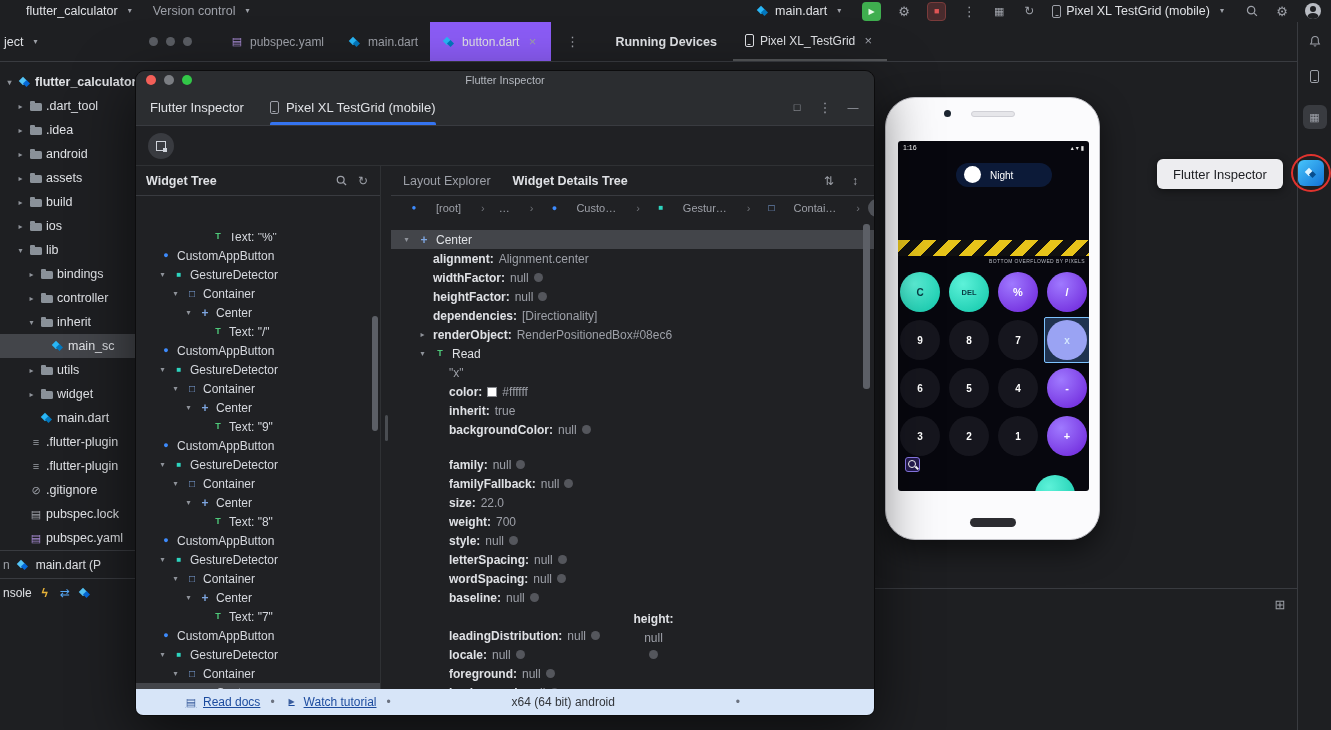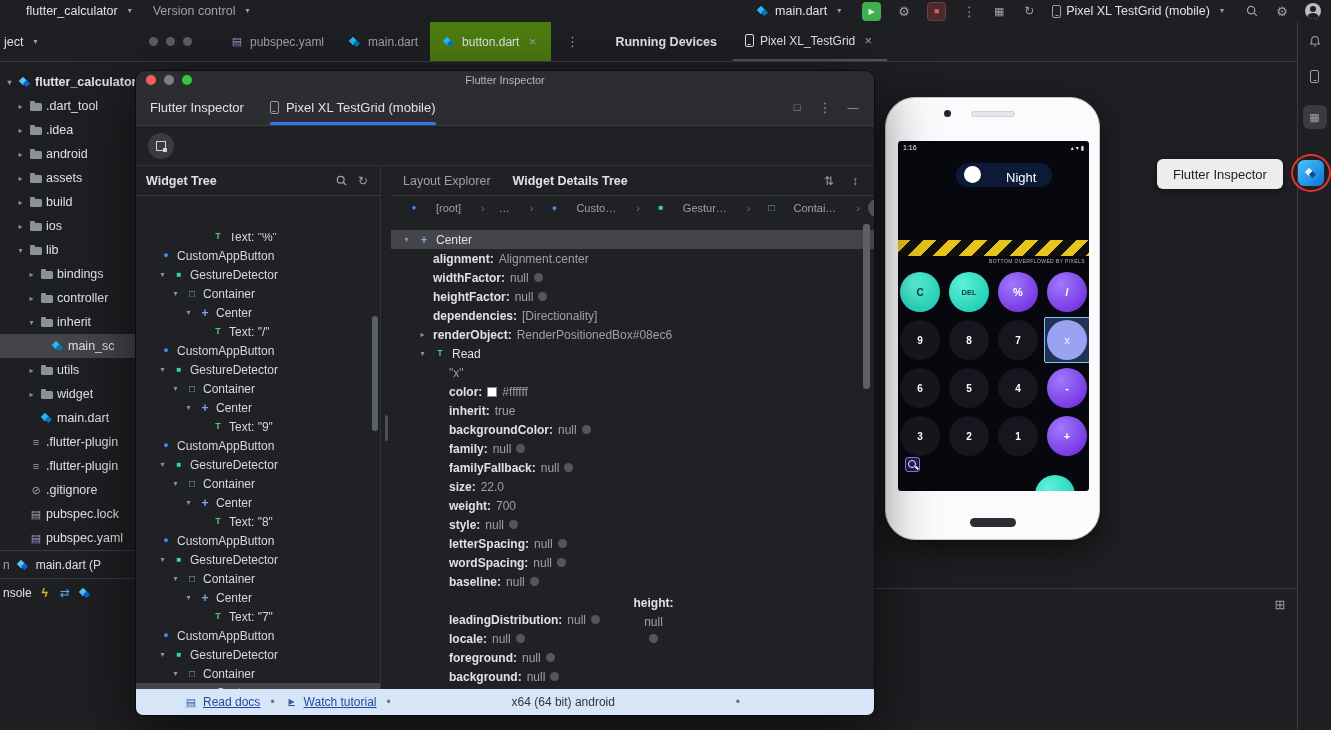--- a/index.html
+++ b/index.html
@@ -65,21 +65,21 @@
   .stop-btn::before{content:"■";color:#e05555;font-size:9px;}
 
   
   .row2{position:absolute;left:0;top:22px;width:1297px;height:40px;display:flex;align-items:center;
         border-bottom:1px solid #393b40;}
   .proj-head{width:135px;flex:none;display:flex;align-items:center;gap:5px;padding-left:4px;font-size:12.5px;}
   .winlights{display:flex;gap:8px;margin-left:14px;flex:none;}
   .winlights span{width:9px;height:9px;border-radius:50%;background:#5a5d63;}
   .edtabs{display:flex;height:100%;margin-left:26px;}
   .edtab{display:flex;align-items:center;gap:6px;padding:0 12px;color:#9da0a8;font-size:12px;white-space:nowrap;}
-  .edtab.active{background:#4d7c0f;color:#dfe1e5;}
+  .edtab.active{background:#8b5cf6;color:#dfe1e5;}
   .rdtabs{display:flex;align-items:center;height:100%;margin-left:24px;gap:4px;}
   .rdcap{font-weight:700;color:#dfe1e5;font-size:12.5px;padding:0 12px;white-space:nowrap;}
   .devtab{display:flex;align-items:center;gap:6px;padding:0 12px;height:100%;color:#dfe1e5;font-size:12px;
           border-bottom:2px solid #545659;white-space:nowrap;}
 
   
   .project-panel{position:absolute;left:0;top:62px;width:135px;height:488px;overflow:hidden;padding-top:8px;}
   .prow{display:flex;align-items:center;height:24px;gap:3px;white-space:nowrap;font-size:12.5px;color:#dfe1e5;}
   .prow.root{font-weight:700;}
   .prow.selected{background:#43454a;}
@@ -96,21 +96,21 @@
          border-radius:30px;box-shadow:0 10px 30px rgba(0,0,0,.55);}
   .cam{position:absolute;left:58px;top:12px;width:7px;height:7px;border-radius:50%;background:#1b2430;}
   .speaker{position:absolute;left:50%;transform:translateX(-50%);top:13px;width:44px;height:6px;border-radius:3px;
            background:#e6e6ea;border:1px solid #d0d0d6;}
   .chin{position:absolute;left:50%;transform:translateX(-50%);top:420px;width:46px;height:9px;border-radius:5px;background:#2c2c31;}
   .pscreen{position:absolute;left:12px;top:43px;width:191px;height:350px;background:#07070e;border-radius:3px;overflow:hidden;}
   .statusbar{display:flex;justify-content:space-between;align-items:center;height:13px;padding:0 5px;color:#fff;font-size:7px;}
   .statusbar .sicons{display:flex;gap:2px;font-size:6px;color:#e8e8e8;}
   .nightblob{position:absolute;left:58px;top:22px;width:96px;height:24px;border-radius:12px;background:#0c1a38;}
   .nightcircle{position:absolute;left:66px;top:25px;width:17px;height:17px;border-radius:50%;background:#fff;}
-  .nightlabel{position:absolute;left:108px;top:29px;font-size:13px;color:#fff;}
+  .nightlabel{position:absolute;left:92px;top:29px;font-size:10px;color:#fff;}
   .hazard{position:absolute;left:0;right:0;top:99px;height:16px;
           background:repeating-linear-gradient(135deg,#e7c41a 0 9px,#101010 9px 18px);}
   .ofcap{position:absolute;right:4px;top:117px;font-size:5px;letter-spacing:.4px;color:#b7bac2;}
   .keys{position:absolute;left:1px;top:131px;width:189px;display:grid;grid-template-columns:repeat(4,1fr);
         gap:8px 7px;justify-items:center;}
   .key{width:40px;height:40px;border-radius:50%;display:flex;align-items:center;justify-content:center;font-weight:700;}
   .key.teal{background:radial-gradient(circle at 35% 30%,#5df2d9,#0fc6a9);color:#083a42;font-size:10px;}
   .key.del{font-size:7.5px;}
   .key.purple{background:radial-gradient(circle at 35% 30%,#9f79ff,#6b21d8);color:#fff;font-size:11px;}
   .key.dark{background:#16161e;color:#fff;font-size:10px;}
@@ -812,21 +812,21 @@
 
             </div>
             <div class="drow" style="padding-left: 42px;">
               <span class="chev none"></span>
 
               <span class="nm">backgroundColor:</span>
 
               <span class="val">null</span>
               <span class="badge"></span>
             </div>
-            <div class="drow" style="padding-left: 42px;">
+            <div class="drow" style="padding-left: 42px; margin-top: 16px;">
               <span class="chev none"></span>
 
               <span class="nm">family:</span>
 
               <span class="val">null</span>
               <span class="badge"></span>
             </div>
             <div class="drow" style="padding-left: 42px;">
               <span class="chev none"></span>
 

